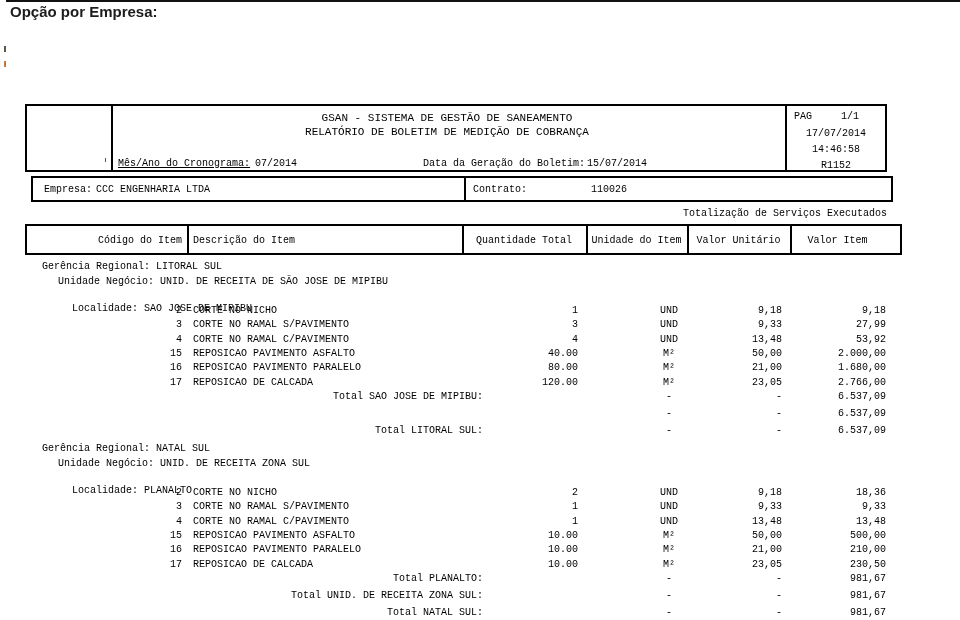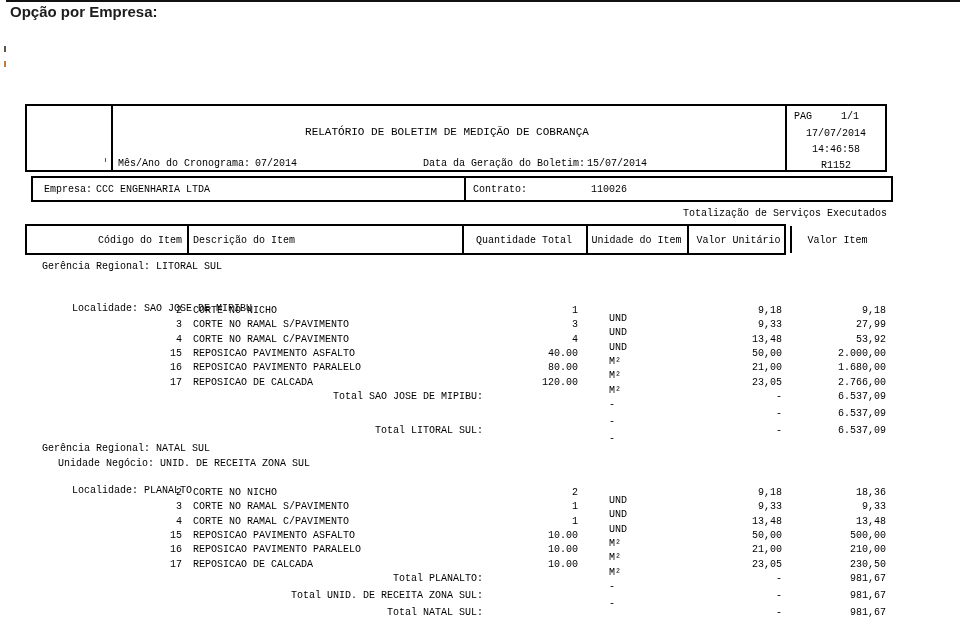--- a/index.html
+++ b/index.html
@@ -37,61 +37,62 @@
   .company-box{position:absolute;left:31px;top:176px;width:862px;height:26px;border:2px solid #000;box-sizing:border-box;}
   .company-box .vline{position:absolute;top:0;bottom:0;width:2px;background:#000;left:431px;}
   .company-label{position:absolute;left:11px;top:6px;}
   .company-value{position:absolute;left:63px;top:6px;}
   .contract-label{position:absolute;left:440px;top:6px;}
   .contract-value{position:absolute;left:558px;top:6px;}
 
   .section-title{position:absolute;left:25px;top:208px;width:862px;text-align:right;}
 
   
-  .thead-box{position:absolute;left:25px;top:224px;width:761px;height:31px;border:2px solid #000;box-sizing:border-box;}
+  .thead-box{position:absolute;left:25px;top:224px;width:877px;height:31px;border:2px solid #000;box-sizing:border-box;}
   .thead-box .vline{position:absolute;top:0;bottom:0;width:2px;background:#000;}
   .tv1{left:160px;}.tv2{left:435px;}.tv3{left:559px;}.tv4{left:660px;}.tv5{left:763px;}
   .th{position:absolute;top:9px;}
   .th-codigo{left:0;width:155px;text-align:right;}
   .th-desc{left:166px;}
   .th-qtd{left:435px;width:124px;text-align:center;}
   .th-und{left:559px;width:101px;text-align:center;}
   .th-vunit{left:660px;width:103px;text-align:center;}
   .th-vitem{left:763px;width:95px;text-align:center;}
 
   
   #report-body{position:absolute;left:0;top:0;width:960px;height:620px;}
   .trow{position:absolute;left:0;width:960px;height:12px;}
   .trow span{white-space:pre;}
   .g1{position:absolute;left:42px;}
   .g2{position:absolute;left:58px;}
   .g3{position:absolute;left:72px;margin-top:12px;}
   .c-code{position:absolute;left:100px;width:82px;text-align:right;}
   .c-desc{position:absolute;left:193px;}
   .c-qty{position:absolute;left:448px;width:130px;text-align:right;}
-  .c-unit{position:absolute;left:609px;width:120px;margin-top:8px;}
+  .c-unit{position:absolute;left:609px;width:120px;text-align:center;}
   .c-uval{position:absolute;left:688px;width:94px;text-align:right;}
   .c-ival{position:absolute;left:760px;width:126px;text-align:right;}
   .c-tlabel{position:absolute;left:150px;width:333px;text-align:right;}
 </style>
 </head>
 <body>
 
 <div class="page">
 
   <div class="top-line"></div>
   <div class="option-label">Opção por Empresa:</div>
   <div class="edge-mark1"></div>
   <div class="edge-mark2"></div>
 
   <div class="hdr-box">
     <div class="vline logo-divider"></div>
     <div class="hdr-tick"></div>
+    <div class="title1">GSAN - SISTEMA DE GESTÃO DE SANEAMENTO</div>
     <div class="title2">RELATÓRIO DE BOLETIM DE MEDIÇÃO DE COBRANÇA</div>
-    <span class="sched-label abs" style="position:absolute;">Mês/Ano do Cronograma:</span>
+    <span class="sched-label abs" style="position:absolute;text-decoration:underline;">Mês/Ano do Cronograma:</span>
     <span class="sched-value">07/2014</span>
     <span class="gen-label">Data da Geração do Boletim:</span>
     <span class="gen-value">15/07/2014</span>
     <div class="vline pag-divider"></div>
     <div class="pag-cell">
       <span class="pag-l1a">PAG</span>
       <span class="pag-l1b">1/1</span>
       <div class="pag-l2">17/07/2014</div>
       <div class="pag-l3">14:46:58</div>
       <div class="pag-l4">R1152</div>
@@ -119,20 +120,23 @@
     <div class="th th-qtd">Quantidade Total</div>
     <div class="th th-und">Unidade do Item</div>
     <div class="th th-vunit">Valor Unitário</div>
     <div class="th th-vitem">Valor Item</div>
   </div>
 
   <div id="report-body">
       <div class="trow" style="top: 261px;">
         <span class="g1"><span>Gerência Regional:</span> <span>LITORAL SUL</span></span>
       </div>
+      <div class="trow" style="top: 276px;">
+        <span class="g2"><span>Unidade Negócio:</span> <span>UNID. DE RECEITA DE SÃO JOSE DE MIPIBU</span></span>
+      </div>
       <div class="trow" style="top: 291px;">
         <span class="g3"><span>Localidade:</span> <span>SAO JOSE DE MIPIBU</span></span>
       </div>
       <div class="trow" style="top: 305px;">
         <span class="c-code">2</span>
         <span class="c-desc">CORTE NO NICHO</span>
         <span class="c-qty">1</span>
         <span class="c-unit">UND</span>
         <span class="c-uval">9,18</span>
         <span class="c-ival">9,18</span>

